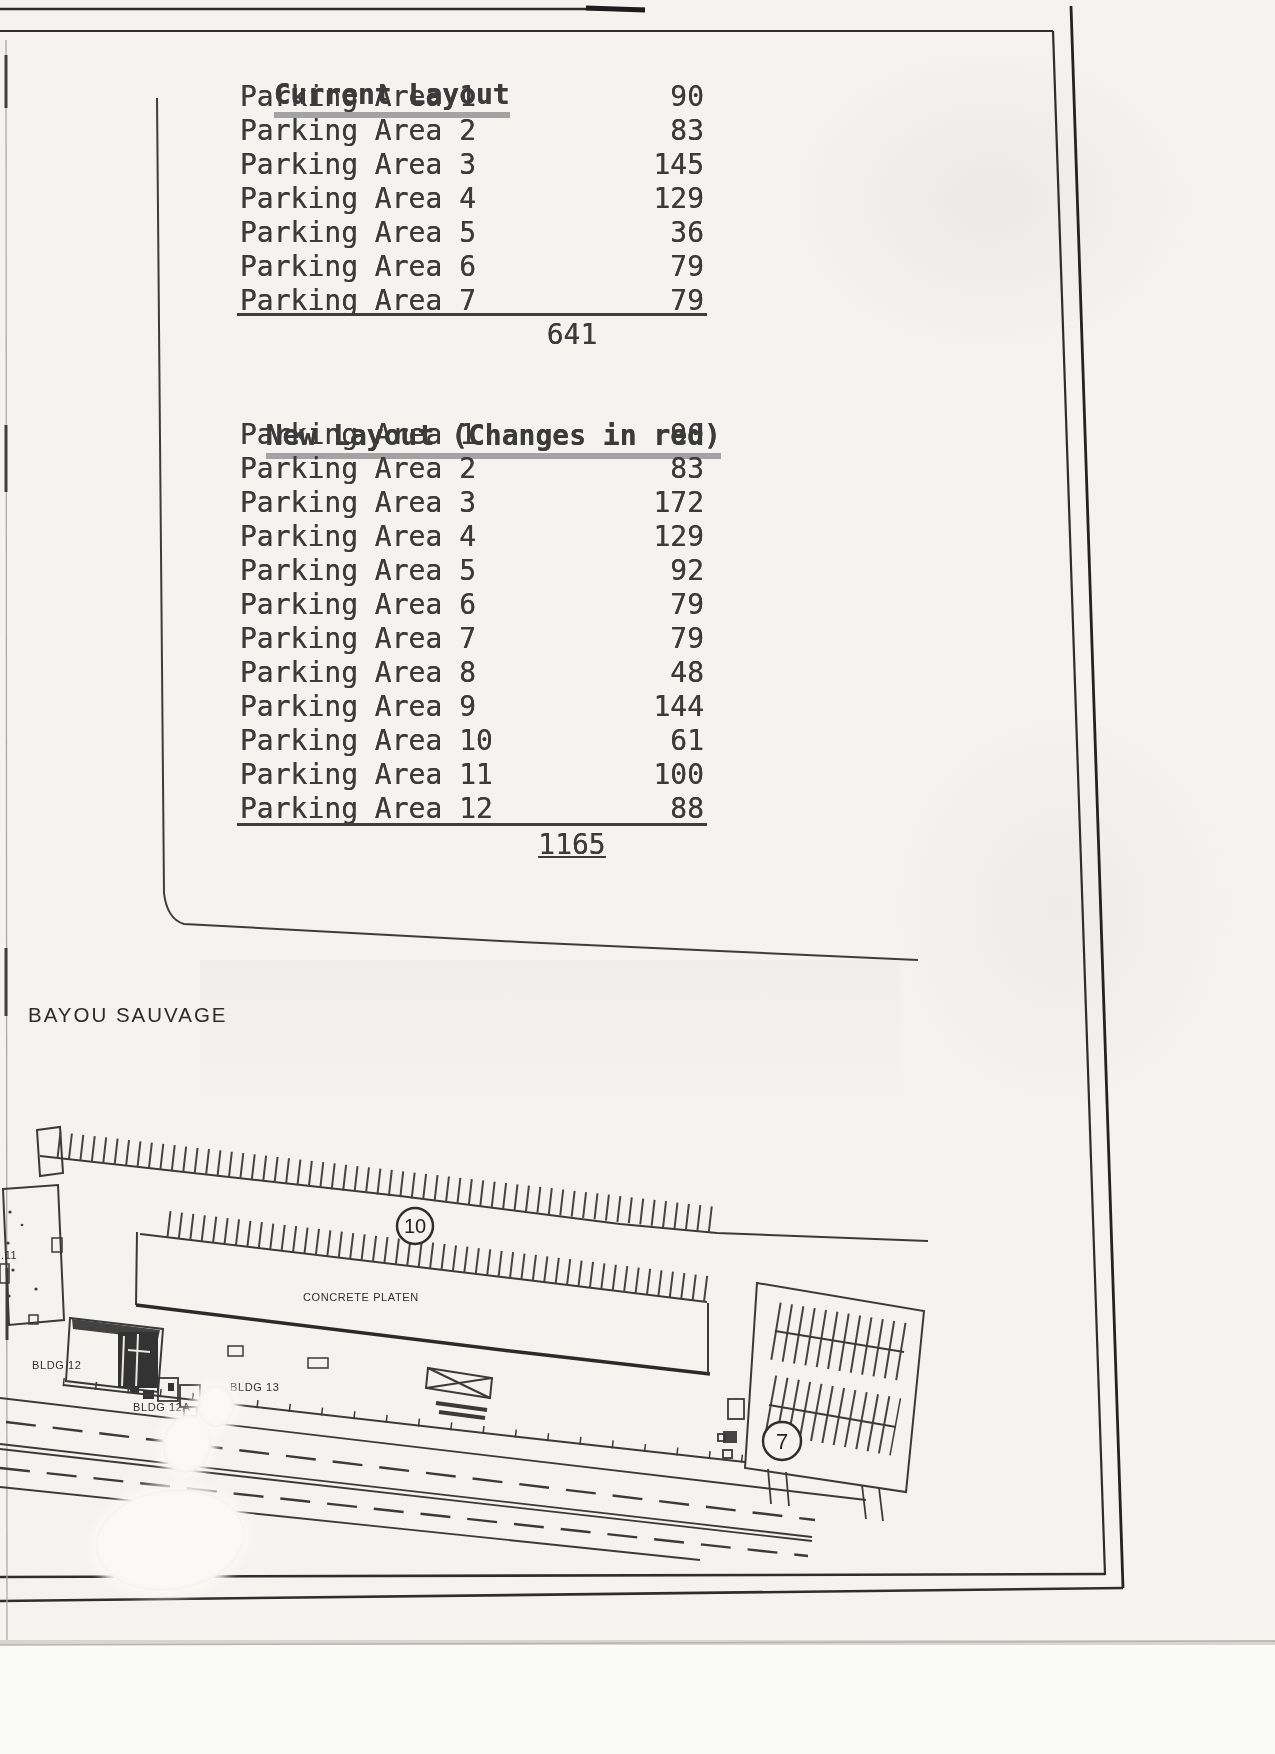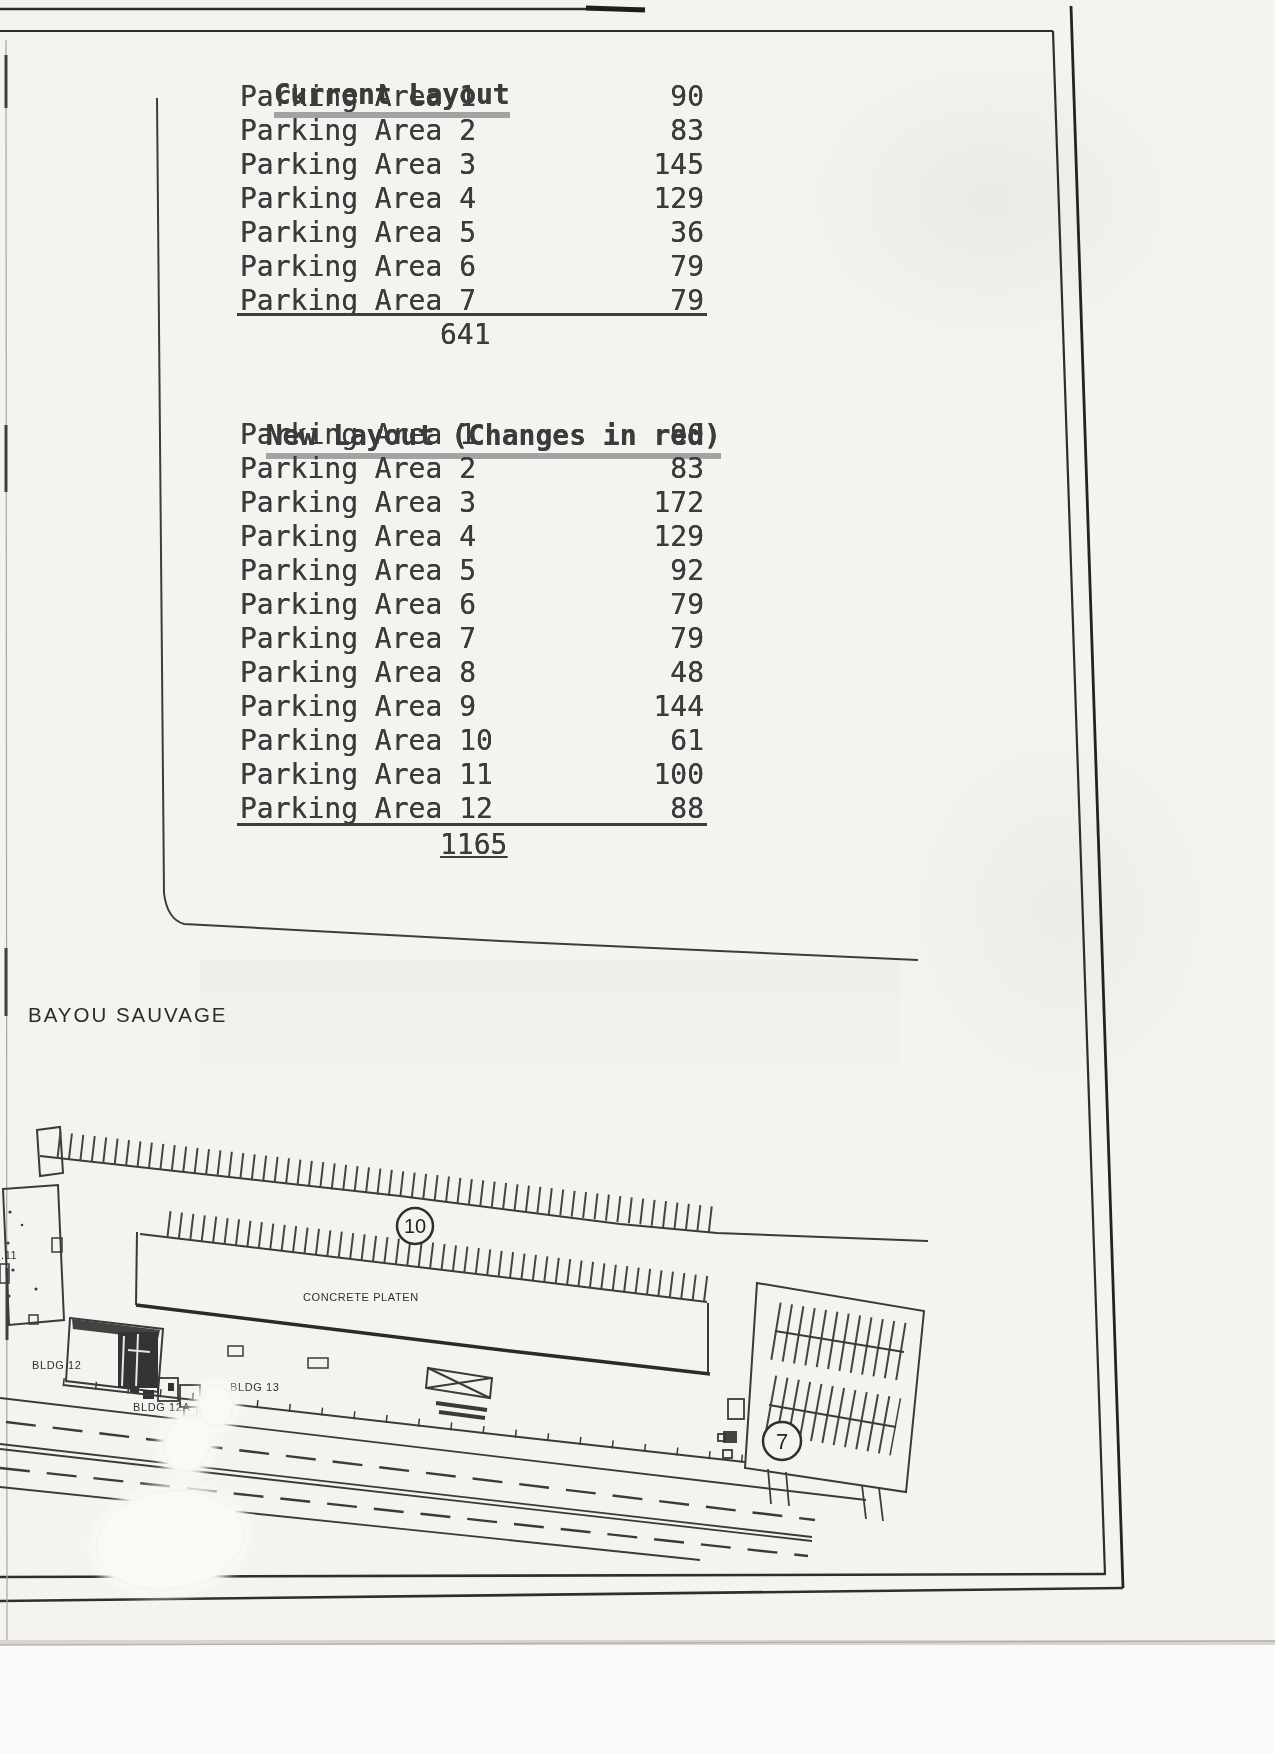--- a/index.html
+++ b/index.html
@@ -8,21 +8,21 @@
   #paper{position:absolute;left:0;top:0;width:1275px;height:1641px;background:#f4f3f0;z-index:0;}
   #below-paper{position:absolute;left:0;top:1641px;width:1275px;height:113px;background:#fafaf8;z-index:0;}
   .shade{position:absolute;z-index:1;pointer-events:none;}
   #plan-svg{position:absolute;left:0;top:0;z-index:2;}
   .txt{position:absolute;z-index:3;font-family:"DejaVu Sans Mono",monospace;
        color:#3b3b3b;font-size:28px;text-shadow:0 0 0.6px #3b3b3b;white-space:pre;}
   .hdr{display:inline-block;border-bottom:6px solid #a3a3a3;line-height:32px;padding-bottom:1px;font-weight:bold;}
   .tbl{display:flex;flex-direction:column;}
   .trow{display:flex;justify-content:space-between;height:34px;line-height:34px;}
   .rule{position:absolute;z-index:3;background:#3e3e3e;height:3px;}
-  .total{text-align:left;line-height:30px;}
+  .total{text-align:center;line-height:30px;}
   .whiteout{position:absolute;z-index:4;background:#faf9f6;border-radius:50%;
             box-shadow:0 0 10px 6px #faf9f6, inset 0 0 4px #eceae5;}
   .plan-label{font-family:"Liberation Sans",sans-serif;fill:#2f2f2f;font-size:11px;letter-spacing:0.6px;}
   .marker-num{font-family:"Liberation Sans",sans-serif;fill:#222;}
 </style>
 </head>
 <body>
 
 <div id="paper"></div>
 <div id="below-paper"></div>

